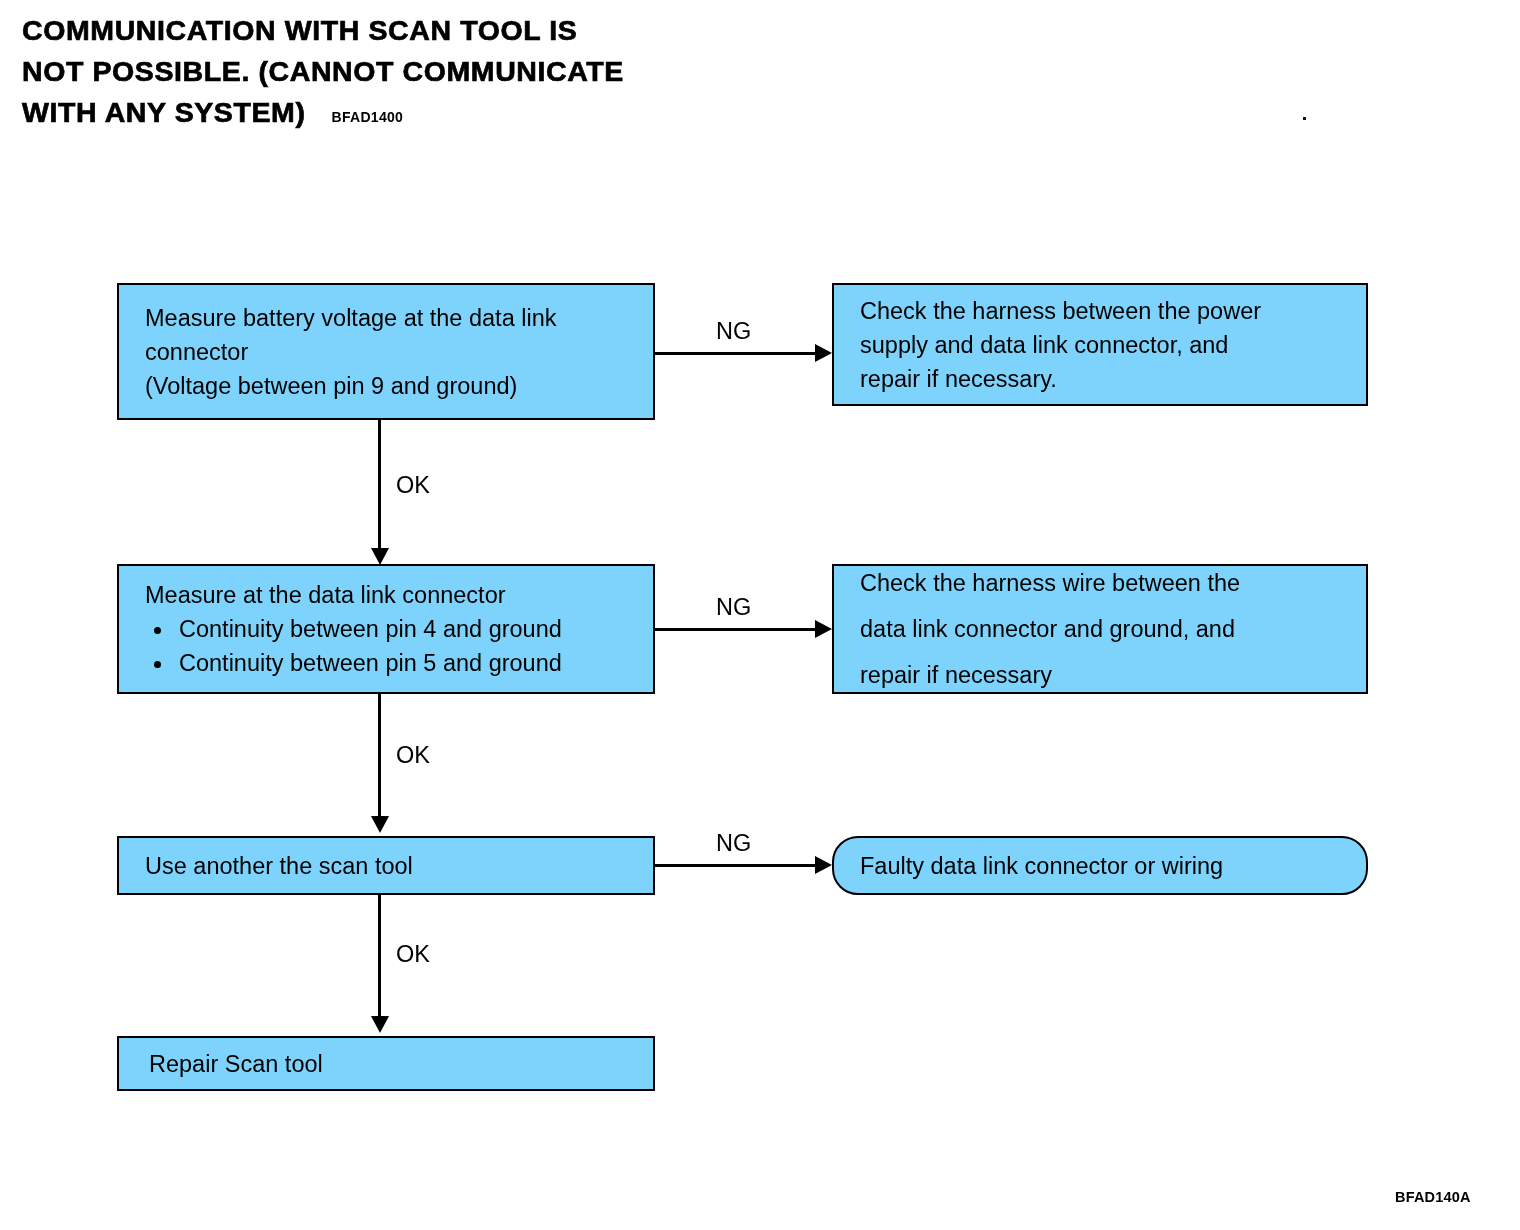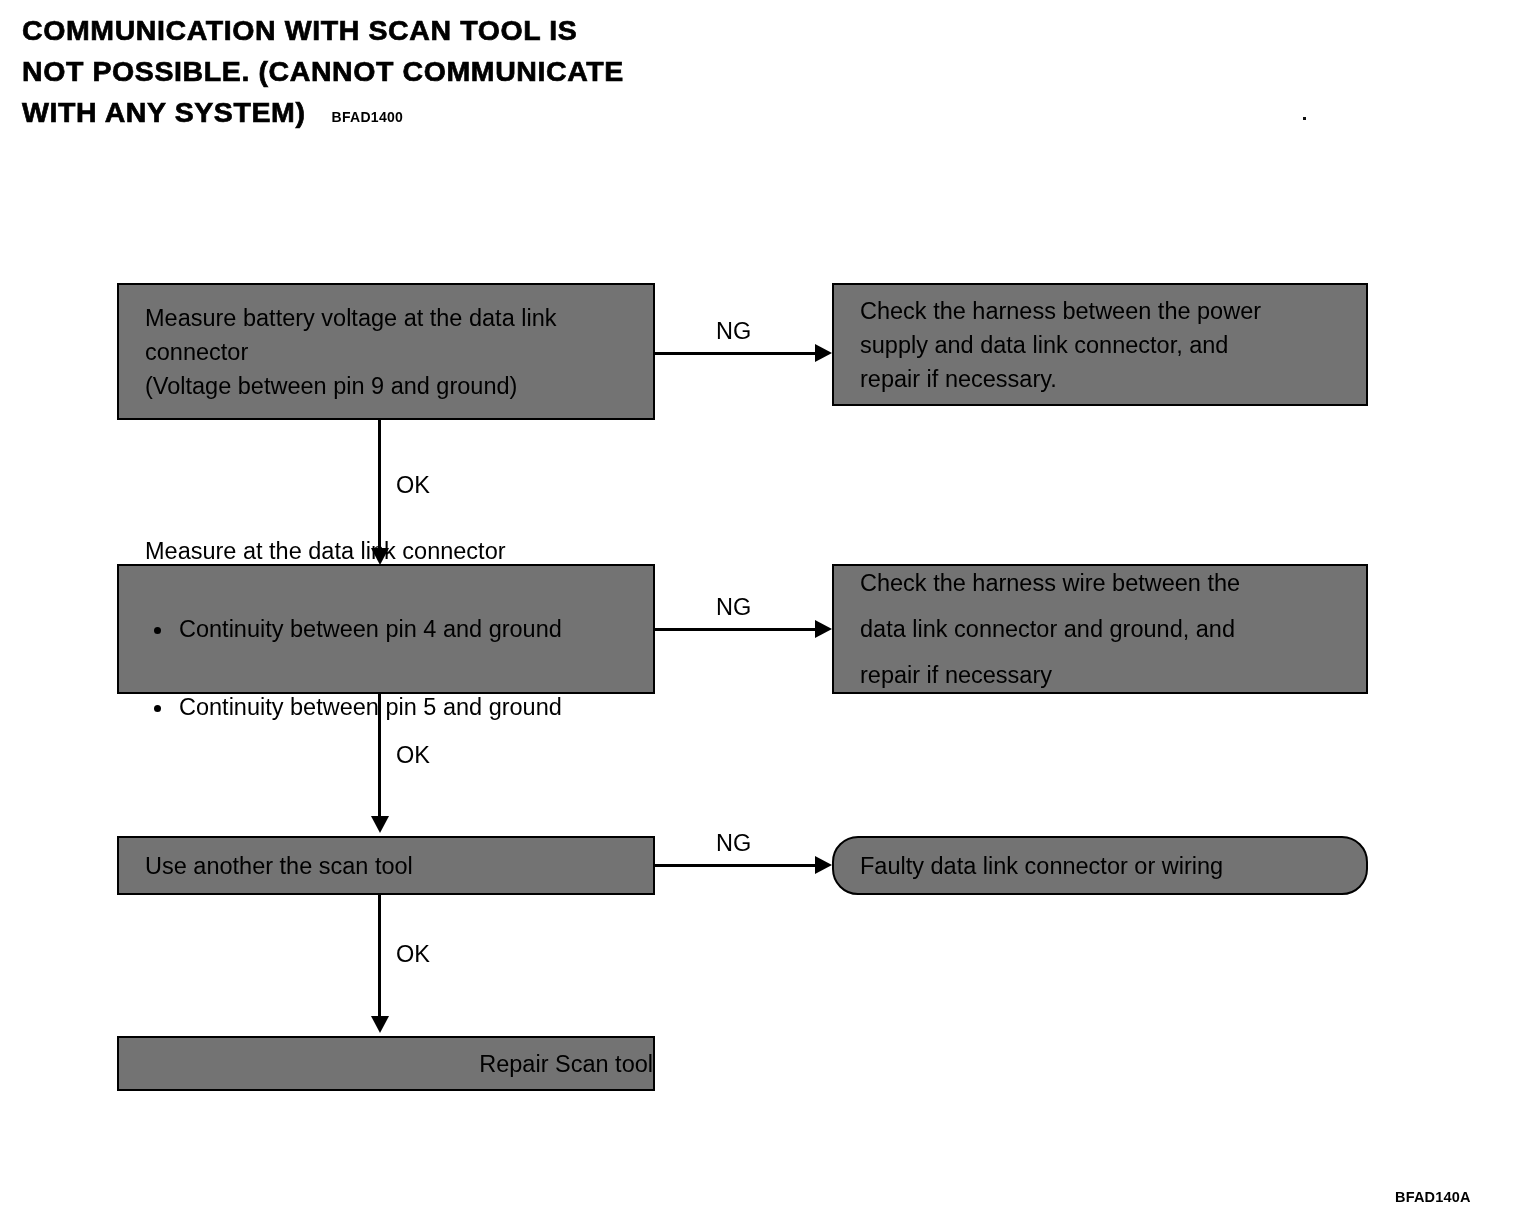--- a/index.html
+++ b/index.html
@@ -59,47 +59,47 @@
     left: 0;
     top: 0;
     width: 1520px;
     height: 1230px;
   }
 
   .node {
     position: absolute;
     box-sizing: border-box;
     border: 2.5px solid #000;
-    background: #737373;
+    background: #7dd3fc;
     display: flex;
     flex-direction: column;
     justify-content: center;
   }
   .node-text {
     font-size: 23.5px;
     line-height: 34px;
     padding: 0 0 0 26px;
     white-space: nowrap;
   }
   .node-text.centered {
     padding: 0;
-    text-align: right;
+    text-align: left;
+    margin-left: 30px;
   }
   .bullet-list {
     list-style: none;
     margin: 0;
     padding: 0 0 0 26px;
   }
   .bullet-list li {
     font-size: 23.5px;
     line-height: 34px;
     white-space: nowrap;
     position: relative;
     padding-left: 34px;
-    margin-top: 44px;
   }
   .bullet-list li::before {
     content: "";
     position: absolute;
     left: 9px;
     top: 15px;
     width: 7px;
     height: 7px;
     border-radius: 50%;
     background: #000;

